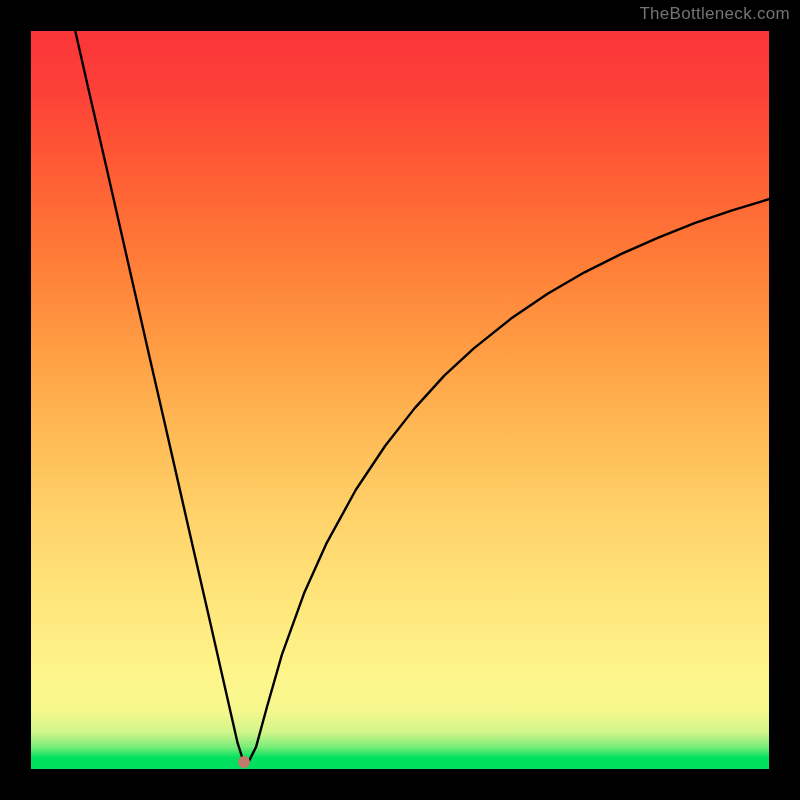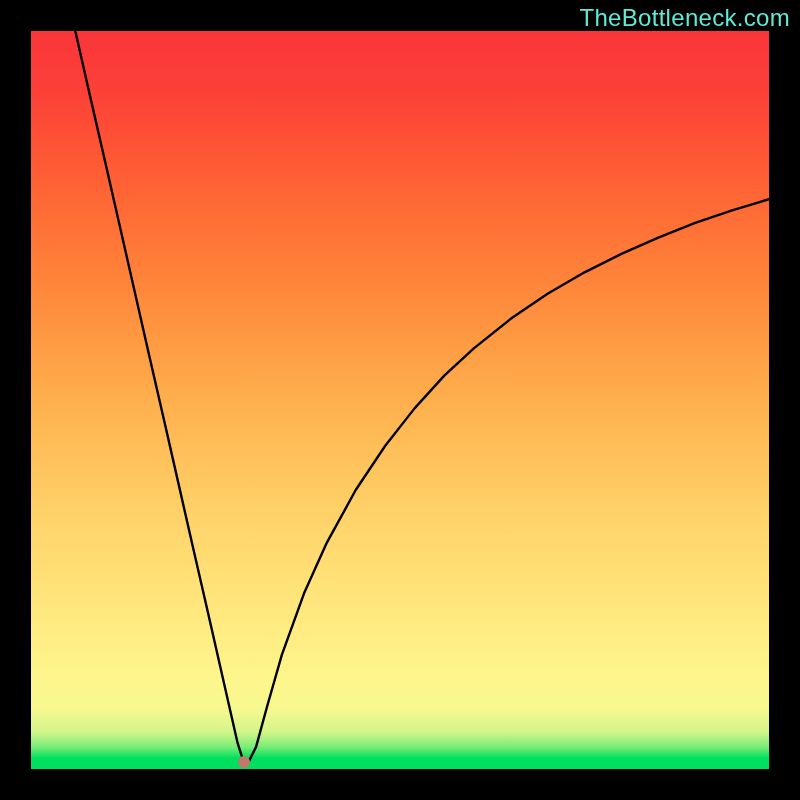--- a/index.html
+++ b/index.html
@@ -9,22 +9,22 @@
     height: 800px;
     background: #000000;
     position: relative;
     font-family: Arial, Helvetica, sans-serif;
     overflow: hidden;
   }
   .watermark {
     position: absolute;
     top: 4px;
     right: 10px;
-    color: #5eead4;
-    font-size: 24px;
+    color: #737373;
+    font-size: 17px;
     font-weight: 500;
     letter-spacing: 0.3px;
     z-index: 50;
     margin-left: 42px;
   }
   .plot-area {
     position: absolute;
     left: 31px;
     top: 31px;
     width: 738px;

